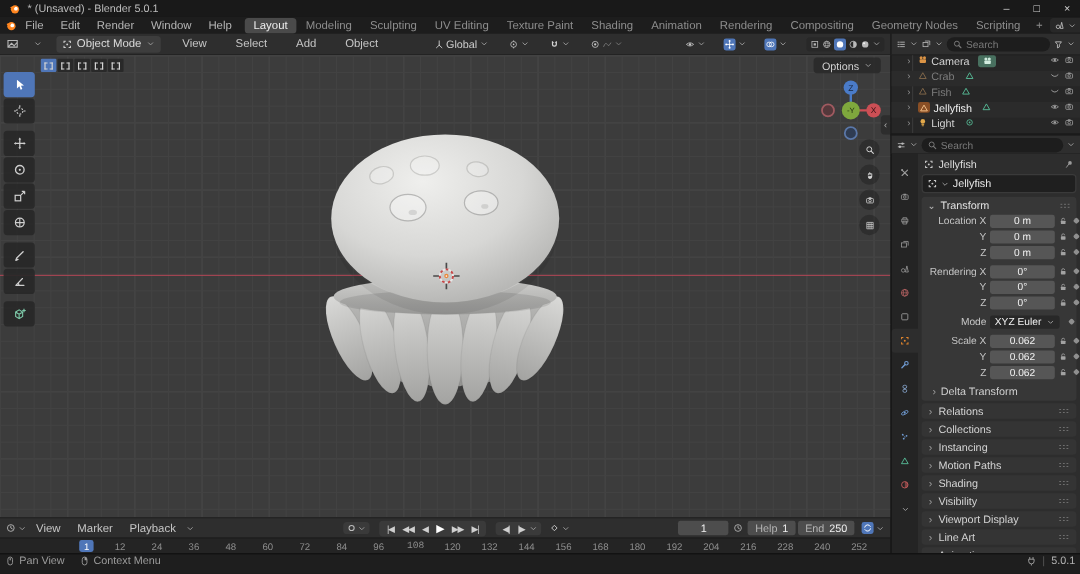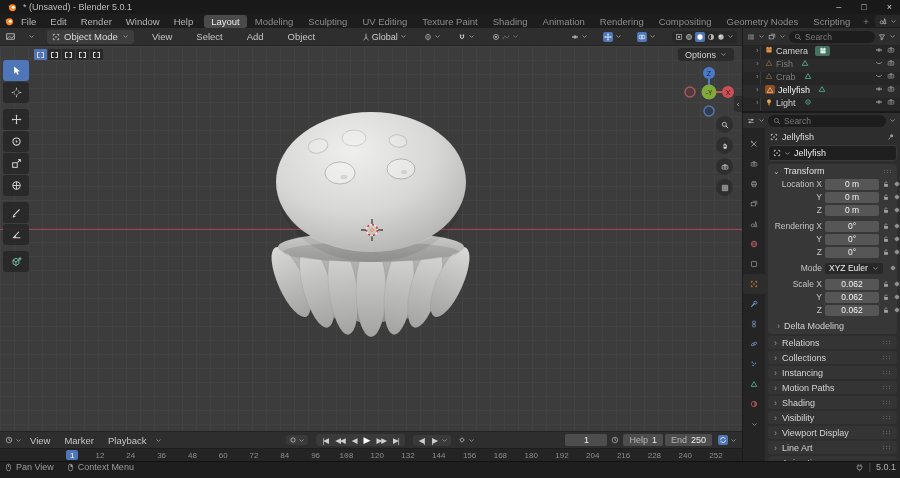--- a/index.html
+++ b/index.html
@@ -863,21 +863,21 @@
         </svg>
     </div>
   </div>
   <div class="orow dim">
     <span class="arr"></span>
     <span class="oicn" style="color:#c99a63">
         <svg class="ic xs">
           <use href="#i-tri"></use>
         </svg>
       </span>
-    <span>Fish</span>
+    <span>Crab</span>
     <span class="dicon" style="color:#56b894">
         <svg class="ic xs">
           <use href="#i-tri"></use>
         </svg>
       </span>
     <div class="rowbtns">
       <svg class="ic xs">
           <use href="#i-eyec"></use>
         </svg>
       <svg class="ic xs">
@@ -885,21 +885,21 @@
         </svg>
     </div>
   </div>
   <div class="orow dim">
     <span class="arr"></span>
     <span class="oicn" style="color:#c99a63">
         <svg class="ic xs">
           <use href="#i-tri"></use>
         </svg>
       </span>
-    <span>Crab</span>
+    <span>Fish</span>
     <span class="dicon" style="color:#56b894">
         <svg class="ic xs">
           <use href="#i-tri"></use>
         </svg>
       </span>
     <div class="rowbtns">
       <svg class="ic xs">
           <use href="#i-eyec"></use>
         </svg>
       <svg class="ic xs">
@@ -1170,21 +1170,21 @@
           <span class="plabel">Z</span>
           <span class="pfield">0.062</span>
           <span class="plock">
             <svg class="ic xs">
               <use href="#i-lock"></use>
             </svg>
           </span>
           <span class="pdot"></span>
         </div>
       <div class="delta">
-          <span>Delta Modeling</span>
+          <span>Delta Transform</span>
         </div>
     </div>
     <div id="sections">
         <div class="psec">
           <span class="ar"></span>
           <span>Relations</span>
           <div class="spacer"></div>
           <div class="grip"></div>
         </div>
         <div class="psec">

